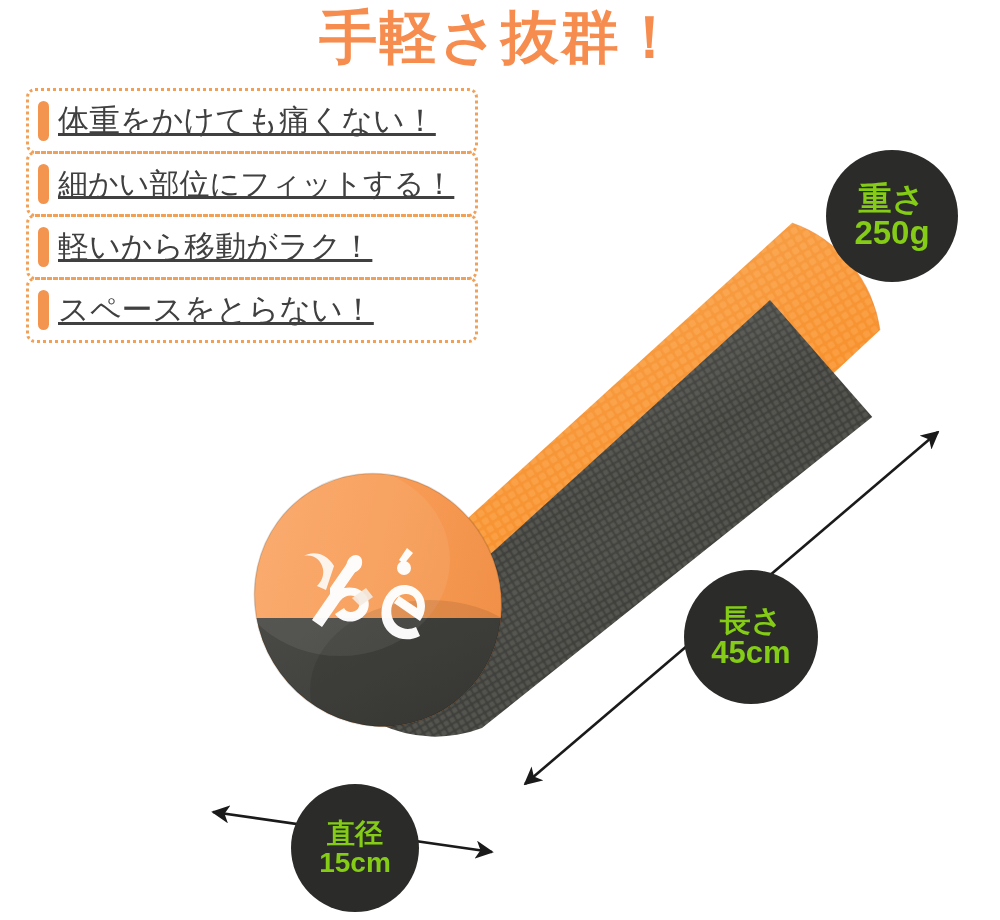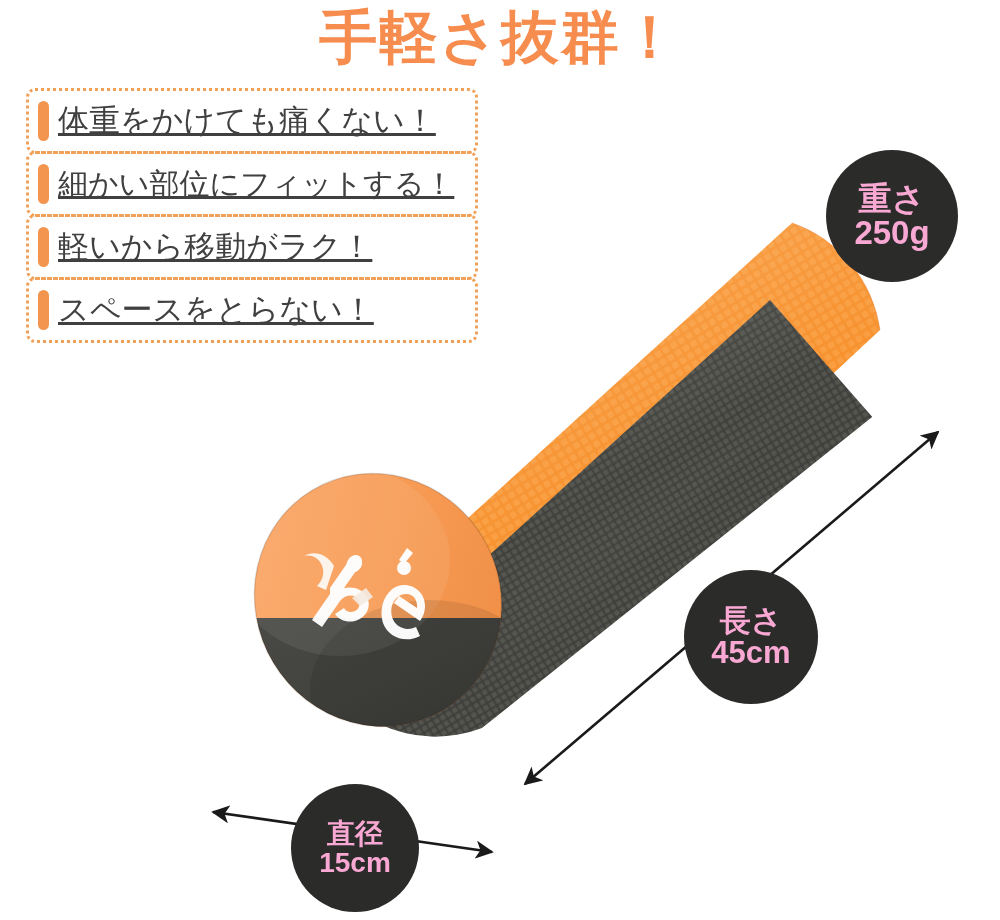--- a/index.html
+++ b/index.html
@@ -82,21 +82,21 @@
     height: 920px;
     pointer-events: none;
   }
   #roller-svg { display: block; }
 
   
   .badge {
     position: absolute;
     border-radius: 50%;
     background: #2B2B29;
-    color: #f9a8d4;
+    color: #84cc16;
     display: flex;
     flex-direction: column;
     align-items: center;
     justify-content: center;
     text-align: center;
     font-weight: 700;
     line-height: 1.04;
   }
   .badge .b-label { display: block; }
   .badge .b-value { display: block; }

